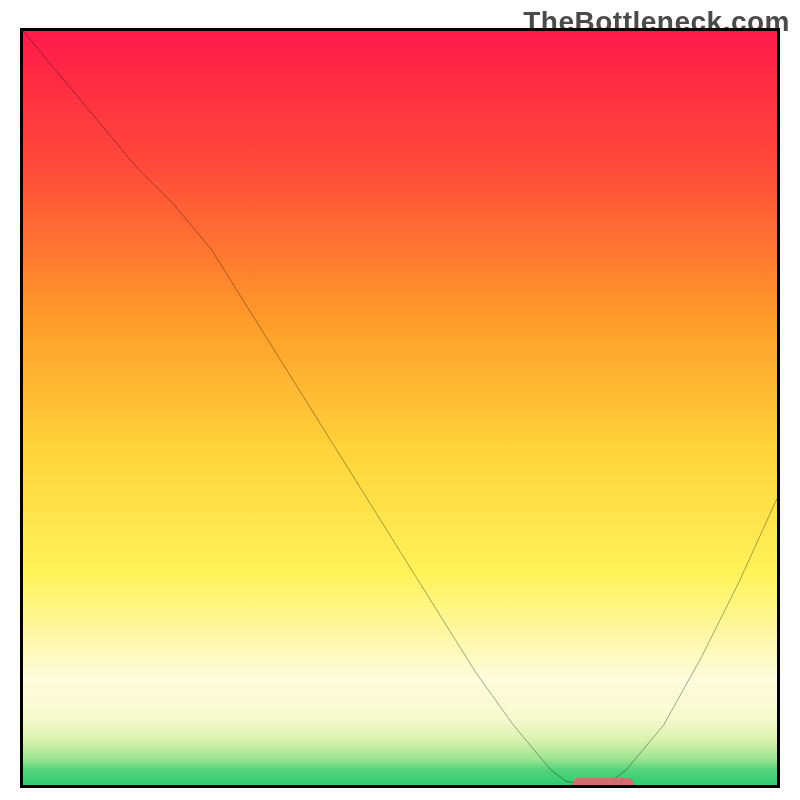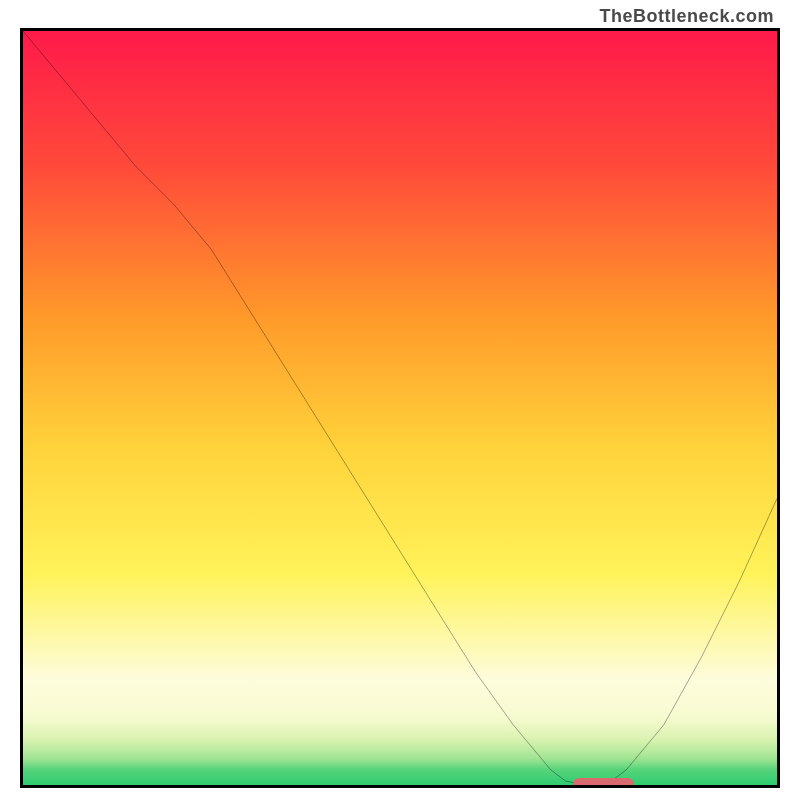--- a/index.html
+++ b/index.html
@@ -11,22 +11,22 @@
     font-family: Arial, Helvetica, sans-serif;
   }
   .figure {
     position: relative;
     width: 800px;
     height: 800px;
   }
   .watermark {
     position: absolute;
     top: 6px;
-    right: 26px;
-    font-size: 18px;
+    right: 10px;
+    font-size: 28px;
     font-weight: bold;
     color: #4a4a4a;
     letter-spacing: 0.5px;
   }
   .plot-frame {
     position: absolute;
     left: 20px;
     top: 28px;
     width: 760px;
     height: 760px;

